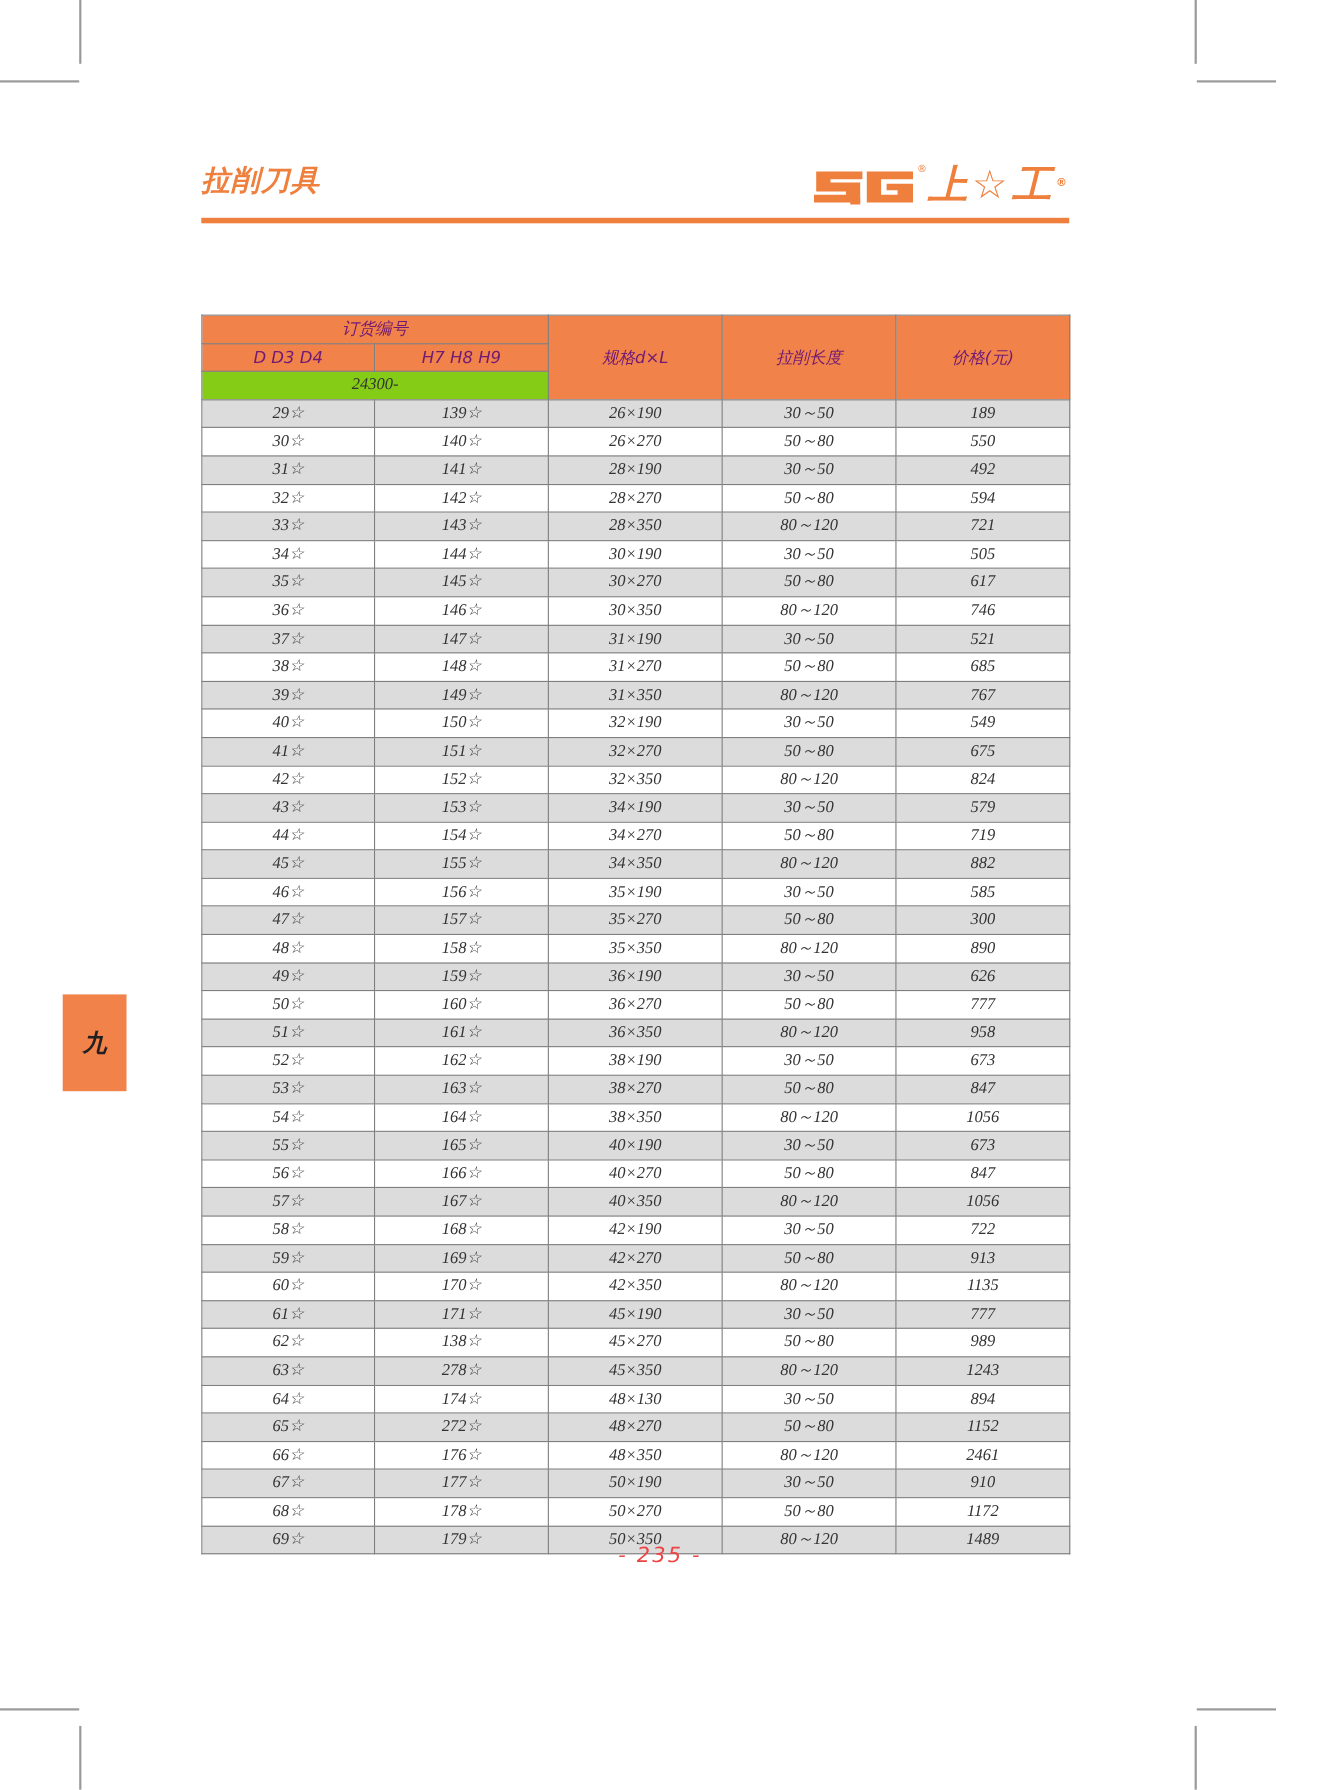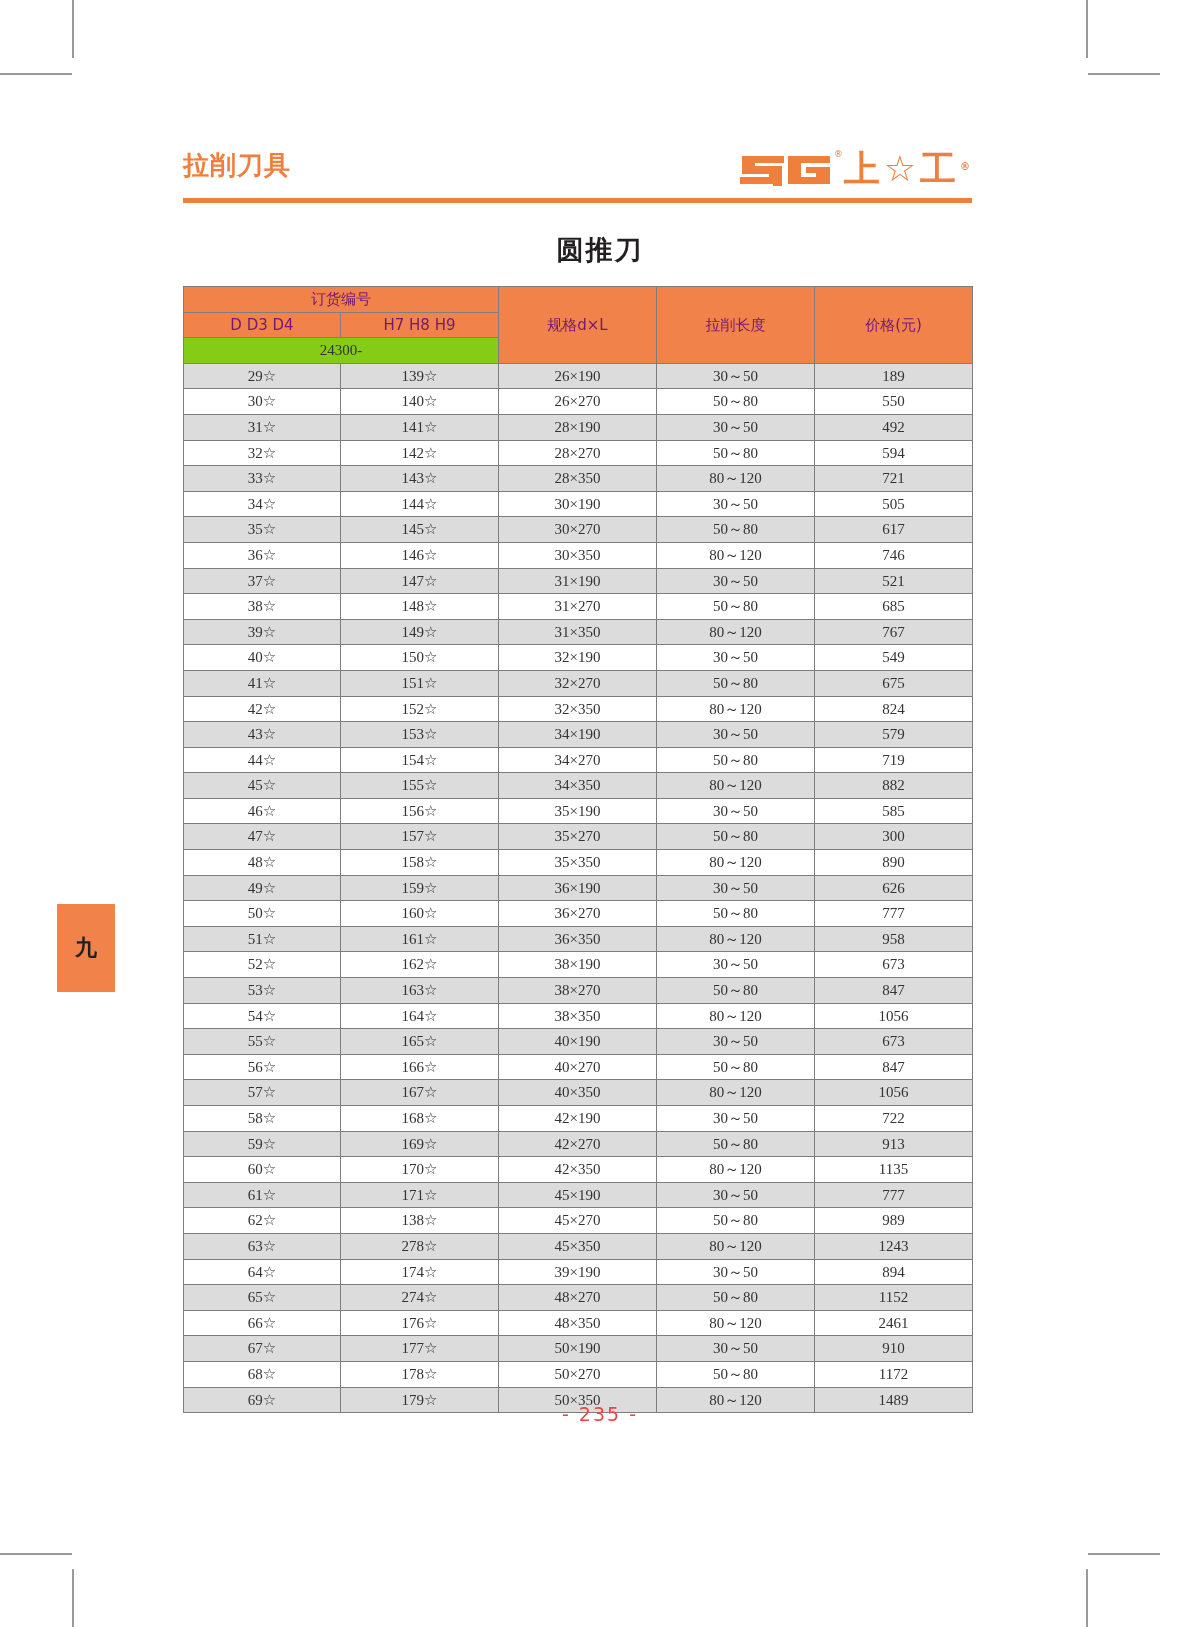--- a/index.html
+++ b/index.html
@@ -31,20 +31,21 @@
   .cm-bl-h { left: 0;     top: 1553px; }
   .cm-br-v { left: 1086px; top: 1569px; }
   .cm-br-h { left: 1088px; top: 1553px; }
 
   
   .page {
     position: absolute;
     left: 0; top: 0;
     width: 1200px;
     height: 1627px;
+    font-style: italic;
   }
 
   
   .header {
     position: absolute;
     left: 183px;
     top: 148px;
     width: 789px;
     height: 58px;
   }
@@ -237,21 +238,20 @@
         <span>上</span>
         <span>☆</span>
         <span>工</span>
         <span class="logo-reg2">®</span>
       </div>
     </div>
 
     <div class="header-rule"></div>
   </div>
 
-  <div class="doc-title">圆推刀</div>
 
   <div class="side-tab">
     <span>九</span>
   </div>
 
   <div class="tbl-wrap">
     <table class="price">
       <colgroup>
         <col class="c1">
           <col class="c2">
@@ -516,27 +516,27 @@
           <tr class="band-gray">
             <td>63☆</td>
             <td>278☆</td>
             <td>45×350</td>
             <td>80～120</td>
             <td>1243</td>
           </tr>
           <tr class="band-white">
             <td>64☆</td>
             <td>174☆</td>
-            <td>39×190</td>
+            <td>48×130</td>
             <td>30～50</td>
             <td>894</td>
           </tr>
           <tr class="band-gray">
             <td>65☆</td>
-            <td>274☆</td>
+            <td>272☆</td>
             <td>48×270</td>
             <td>50～80</td>
             <td>1152</td>
           </tr>
           <tr class="band-white">
             <td>66☆</td>
             <td>176☆</td>
             <td>48×350</td>
             <td>80～120</td>
             <td>2461</td>

